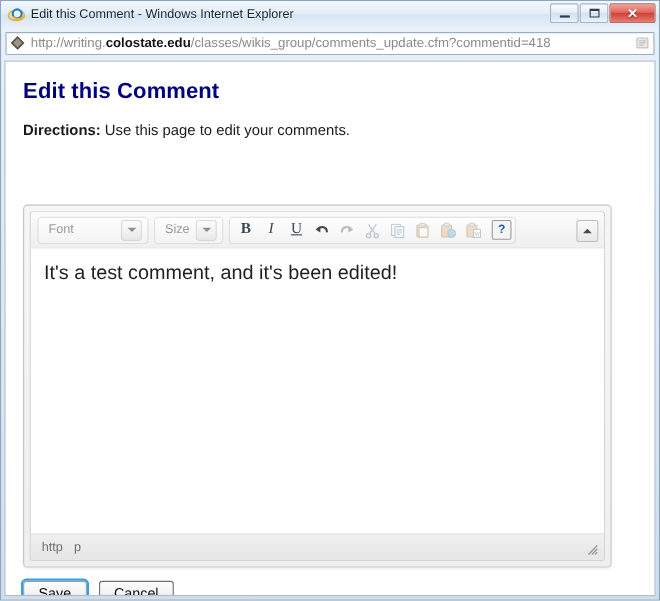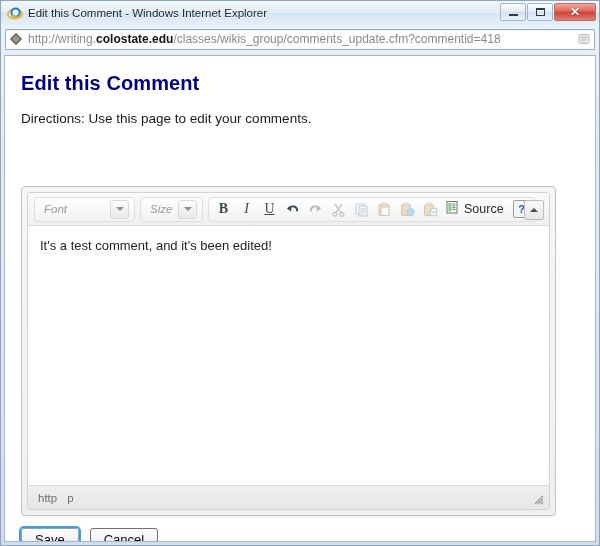--- a/index.html
+++ b/index.html
@@ -99,21 +99,21 @@
   h1.page-title {
     margin: 16px 0 0 16px;
     font-size: 20px; font-weight: bold;
     color: #000080;
     letter-spacing: .1px;
   }
   .directions {
     margin: 16px 0 0 16px;
     font-size: 13.5px; color: #1a1a1a;
   }
-  .directions b { font-weight: normal; }
+  .directions b { font-weight: bold; }
 
   .close-btn-wrap { position: absolute; right: 16px; top: 99px; }
   .btn {
     font-family: "Liberation Sans", sans-serif;
     font-size: 13px;
     color: #0c0c0c;
     padding: 4px 13px 5px 13px;
     border: 1px solid #707070;
     border-radius: 3px;
     background: linear-gradient(180deg,#fdfdfd 0%, #f2f2f2 48%, #e3e3e3 52%, #ededed 100%);
@@ -165,21 +165,21 @@
     padding: 1px 3px;
     margin-right: 5px;
     height: 25px; box-sizing: border-box;
   }
   .combo {
     display: flex; align-items: center;
     height: 21px;
     padding: 0 2px 0 6px;
   }
   .combo .label {
-    font-size: 11.5px; color: #9a9a9a; font-style: italic;
+    font-size: 11.5px; color: #9a9a9a; 
     white-space: nowrap;
   }
   .combo.font .label { width: 62px; }
   .combo.size .label { width: 24px; }
   .combo .arrowbox {
     width: 17px; height: 17px; margin-left: 4px;
     border: 1px solid #d8d8d8; border-radius: 3px;
     background: linear-gradient(180deg,#fdfdfd 0%, #e8e8e8 100%);
     display: flex; align-items: center; justify-content: center;
   }
@@ -224,21 +224,21 @@
     width: 0; height: 0;
     border-left: 4px solid transparent;
     border-right: 4px solid transparent;
     border-bottom: 4px solid #4a4a4a;
   }
 
   .cke-editable {
     flex: 1 1 auto;
     background: #ffffff;
     padding: 12px 12px;
-    font-size: 13px; color: #1f1f1f;
+    font-size: 18px; color: #1f1f1f;
     overflow: hidden;
     position: relative;
   }
   .cke-statusbar {
     flex: 0 0 auto;
     height: 23px;
     background: linear-gradient(180deg,#efefef 0%, #e6e6e6 100%);
     border-top: 1px solid #dadada;
     display: flex; align-items: center;
     padding: 0 6px 0 10px;
@@ -385,30 +385,20 @@
             </div>
             <div class="tb-btn dim">
               <svg width="15" height="15" viewBox="0 0 15 15">
                 <rect x="1.5" y="2.5" width="9" height="11" rx="1" fill="#e0a86a" stroke="#9a6b31" stroke-width="1"></rect>
                 <rect x="3.8" y="1" width="4.5" height="2.6" rx=".6" fill="#cfcfcf" stroke="#7d7d7d" stroke-width=".9"></rect>
                 <rect x="7.4" y="6.4" width="6.4" height="7.4" fill="#ffffff" stroke="#6a6a6a" stroke-width=".9"></rect>
                 <text x="8.1" y="12.1" font-size="5.6" fill="#2a4f8e" font-family="Liberation Serif, serif">W</text>
               </svg>
             </div>
 
-            <div class="src-btn">
-              <span>
-                <svg width="14" height="14" viewBox="0 0 14 14">
-                  <rect x="2" y="1.5" width="10" height="11.5" fill="#ffffff" stroke="#5d7d64" stroke-width="1"></rect>
-                  <rect x="3.4" y="3" width="3" height="8.4" fill="#8bc48e"></rect>
-                  <path d="M7.2 4 h3.3 M7.2 5.8 h3.3 M7.2 7.6 h3.3 M7.2 9.4 h3.3" stroke="#5d7d64" stroke-width=".9"></path>
-                </svg>
-              </span>
-              <span class="src-label">Source</span>
-            </div>
 
             <div class="help-sq">?</div>
           </div>
 
           <div class="collapse-btn">
             <span class="caret-up"></span>
           </div>
         </div>
 
         <div class="cke-editable">

